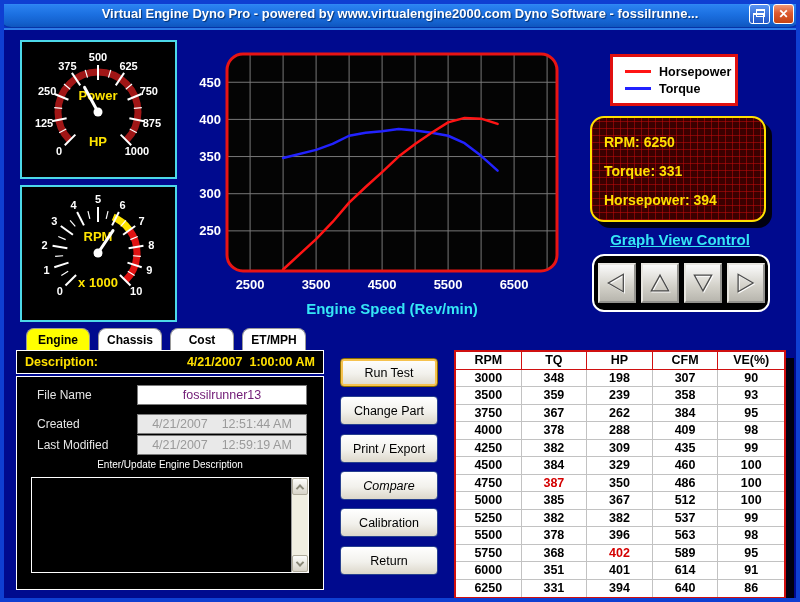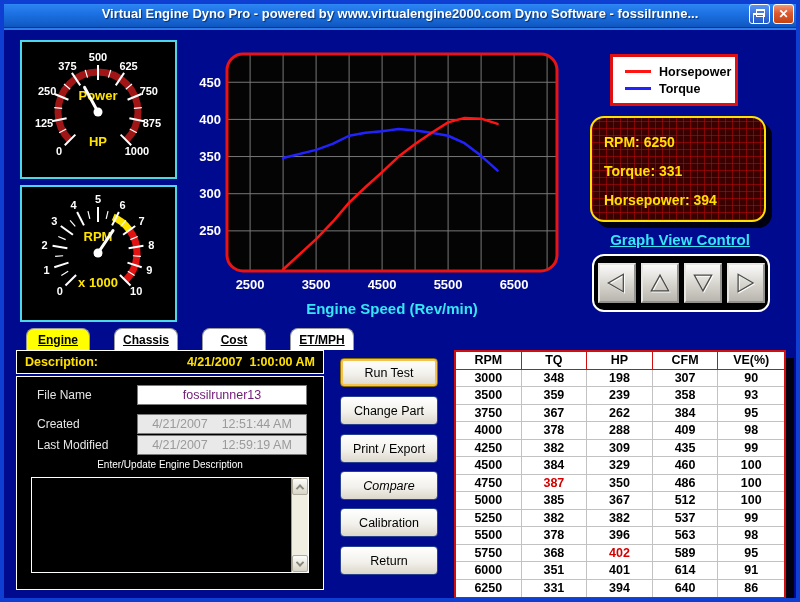--- a/index.html
+++ b/index.html
@@ -4,21 +4,21 @@
 <style>
   * { margin:0; padding:0; box-sizing:border-box; }
   html,body { width:800px; height:602px; }
   body { font-family:"Liberation Sans", sans-serif; background:#0a30c8; position:relative; overflow:hidden; }
 
   
   .titlebar {
     position:absolute; left:0; top:0; width:800px; height:28px;
     background:linear-gradient(180deg,#0b63e8 0%,#3d93fa 9%,#2a82f0 20%,#1b6fe0 55%,#1360cc 85%,#0e55bd 100%);
     border-bottom:1px solid #0633a8;
-    display:flex; align-items:center; justify-content:center;
+    display:flex; align-items:center; justify-content:center;border-radius:11px;
   }
   .title-text {
     color:#fff; font-weight:bold; font-size:13px; text-shadow:1px 1px 1px #05306e;
     white-space:nowrap;
   }
   .win-buttons { position:absolute; right:6px; top:4px; display:flex; gap:3px; }
   .win-btn {
     width:21px; height:20px; border:1px solid #fff; border-radius:3px;
     display:flex; align-items:center; justify-content:center; color:#fff; font-weight:bold; font-size:12px;
   }
@@ -75,21 +75,21 @@
     position:absolute; left:588px; top:226px; width:178px; height:58px;
     background:#000; border:2px solid #fff; border-radius:12px;
     display:flex; align-items:center; justify-content:center; gap:5px;
   }
   .arrow-btn {
     width:38px; height:40px; background:linear-gradient(180deg,#fafafa,#d2d0c8 60%,#b8b6ae);
     border:2px outset #e8e6e0; display:flex; align-items:center; justify-content:center;
   }
 
   
-  .tabs { position:absolute; left:22px; top:300px; display:flex; gap:24px;text-decoration:underline; }
+  .tabs { position:absolute; left:22px; top:300px; display:flex; gap:8px; }
   .tab {
     width:64px; height:22px; background:#fff; color:#000;
     border-radius:8px 8px 0 0; border:1px solid #9a9a9a; border-bottom:none;
     font-weight:bold; font-size:12px; display:flex; align-items:center; justify-content:center;
   }
   .tab.active { background:#ffff00; }
 
   
   .desc-strip {
     position:absolute; left:12px; top:322px; width:308px; height:24px;

